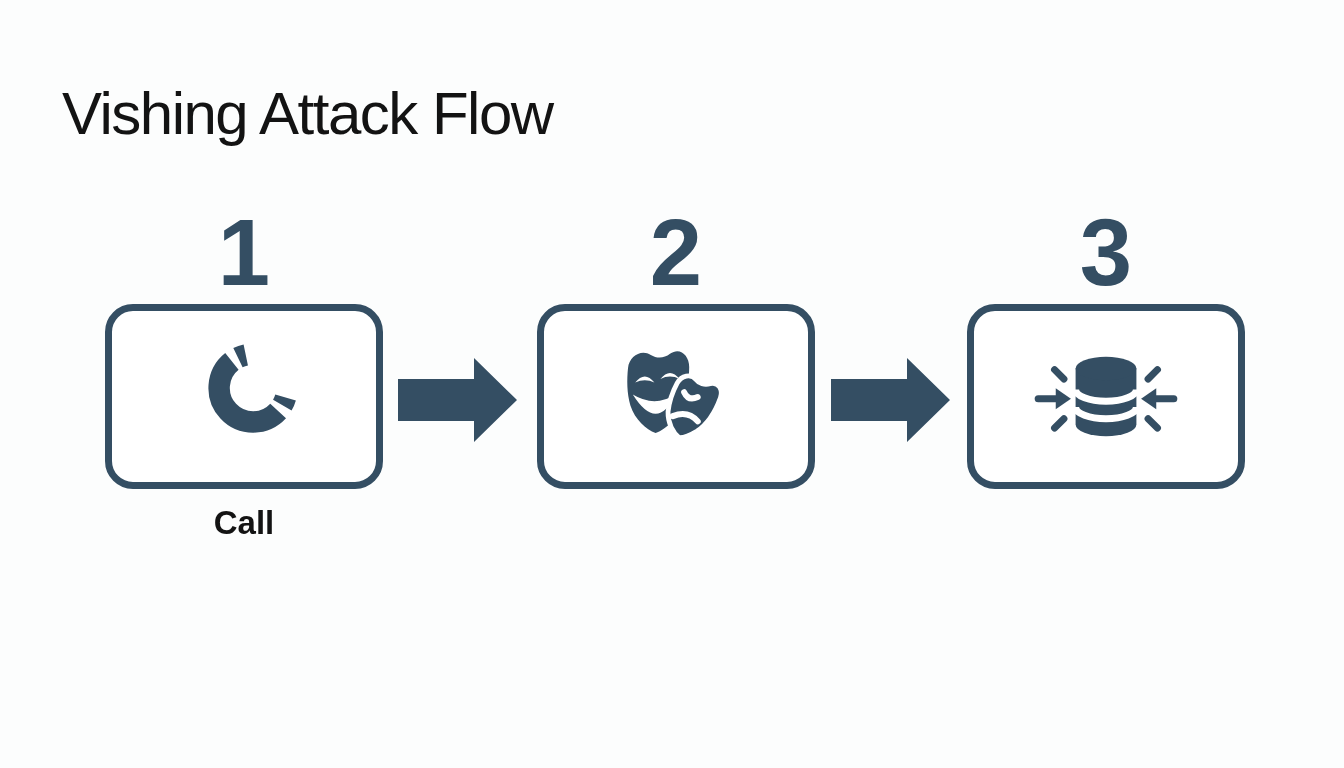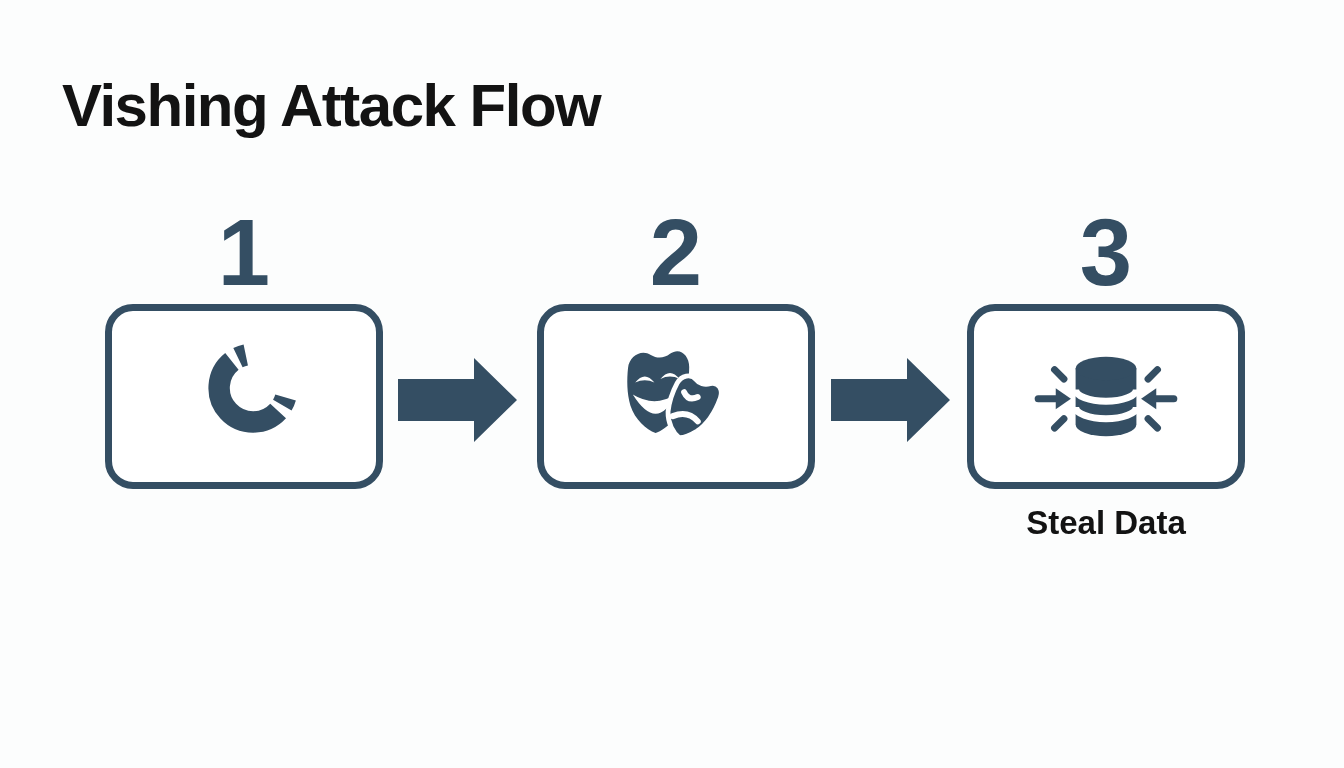--- a/index.html
+++ b/index.html
@@ -5,23 +5,23 @@
   html,body{margin:0;padding:0;background:#ffffff;}
   .canvas{
     position:relative;
     width:1344px;height:768px;
     background:var(--bg,#fcfdfd);
     font-family:"Liberation Sans",sans-serif;
     overflow:hidden;
   }
   .title{
     position:absolute;
-    left:62px;top:36px;
+    left:62px;top:44px;
     font-size:60px;
-    font-weight:700;
+    font-weight:400;
     letter-spacing:-1.5px;
     line-height:1;
     color:var(--text,#131313);
     white-space:nowrap;
   }
   .step{
     position:absolute;
     top:210px;
     width:278px;
     text-align:center;
@@ -74,20 +74,21 @@
     <div class="step-num">1</div>
     <div class="step-box">
       <svg class="icon" width="126" height="126" viewBox="0 0 100 100" aria-hidden="true">
         <g fill="none" stroke="currentColor" stroke-width="17" stroke-linecap="butt">
           <path d="M40.4,21.7 A27,27 0 1 0 77.1,61.1"></path>
           <path d="M51.4,16.6 A27,27 0 0 0 45.2,18.7"></path>
           <path d="M80.4,56.5 A27,27 0 0 0 83,50.4"></path>
         </g>
       </svg>
     </div>
+    <div class="step-label">Call</div>
   </section>
 
   <svg class="flow-arrow arrow-1" width="119" height="84" viewBox="0 0 119 84" aria-hidden="true">
     <polygon points="0,21 76,21 76,0 119,42 76,84 76,63 0,63" fill="currentColor"></polygon>
   </svg>
 
   <section class="step step-2">
     <div class="step-num">2</div>
     <div class="step-box">
       <svg class="icon" width="134" height="120" viewBox="0 0 100 100" aria-hidden="true">
@@ -133,16 +134,15 @@
           <line x1="123" y1="52" x2="108" y2="52"></line>
           <line x1="21" y1="27" x2="29" y2="35"></line>
           <line x1="21" y1="77" x2="29" y2="69"></line>
           <line x1="109" y1="27" x2="101" y2="35"></line>
           <line x1="109" y1="77" x2="101" y2="69"></line>
         </g>
         <path fill="currentColor" d="M22,43 L35,52 L22,61 Z"></path>
         <path fill="currentColor" d="M108,43 L95,52 L108,61 Z"></path>
       </svg>
     </div>
-    <div class="step-label">Steal Data</div>
   </section>
 
 </div>
 
 </body></html>

